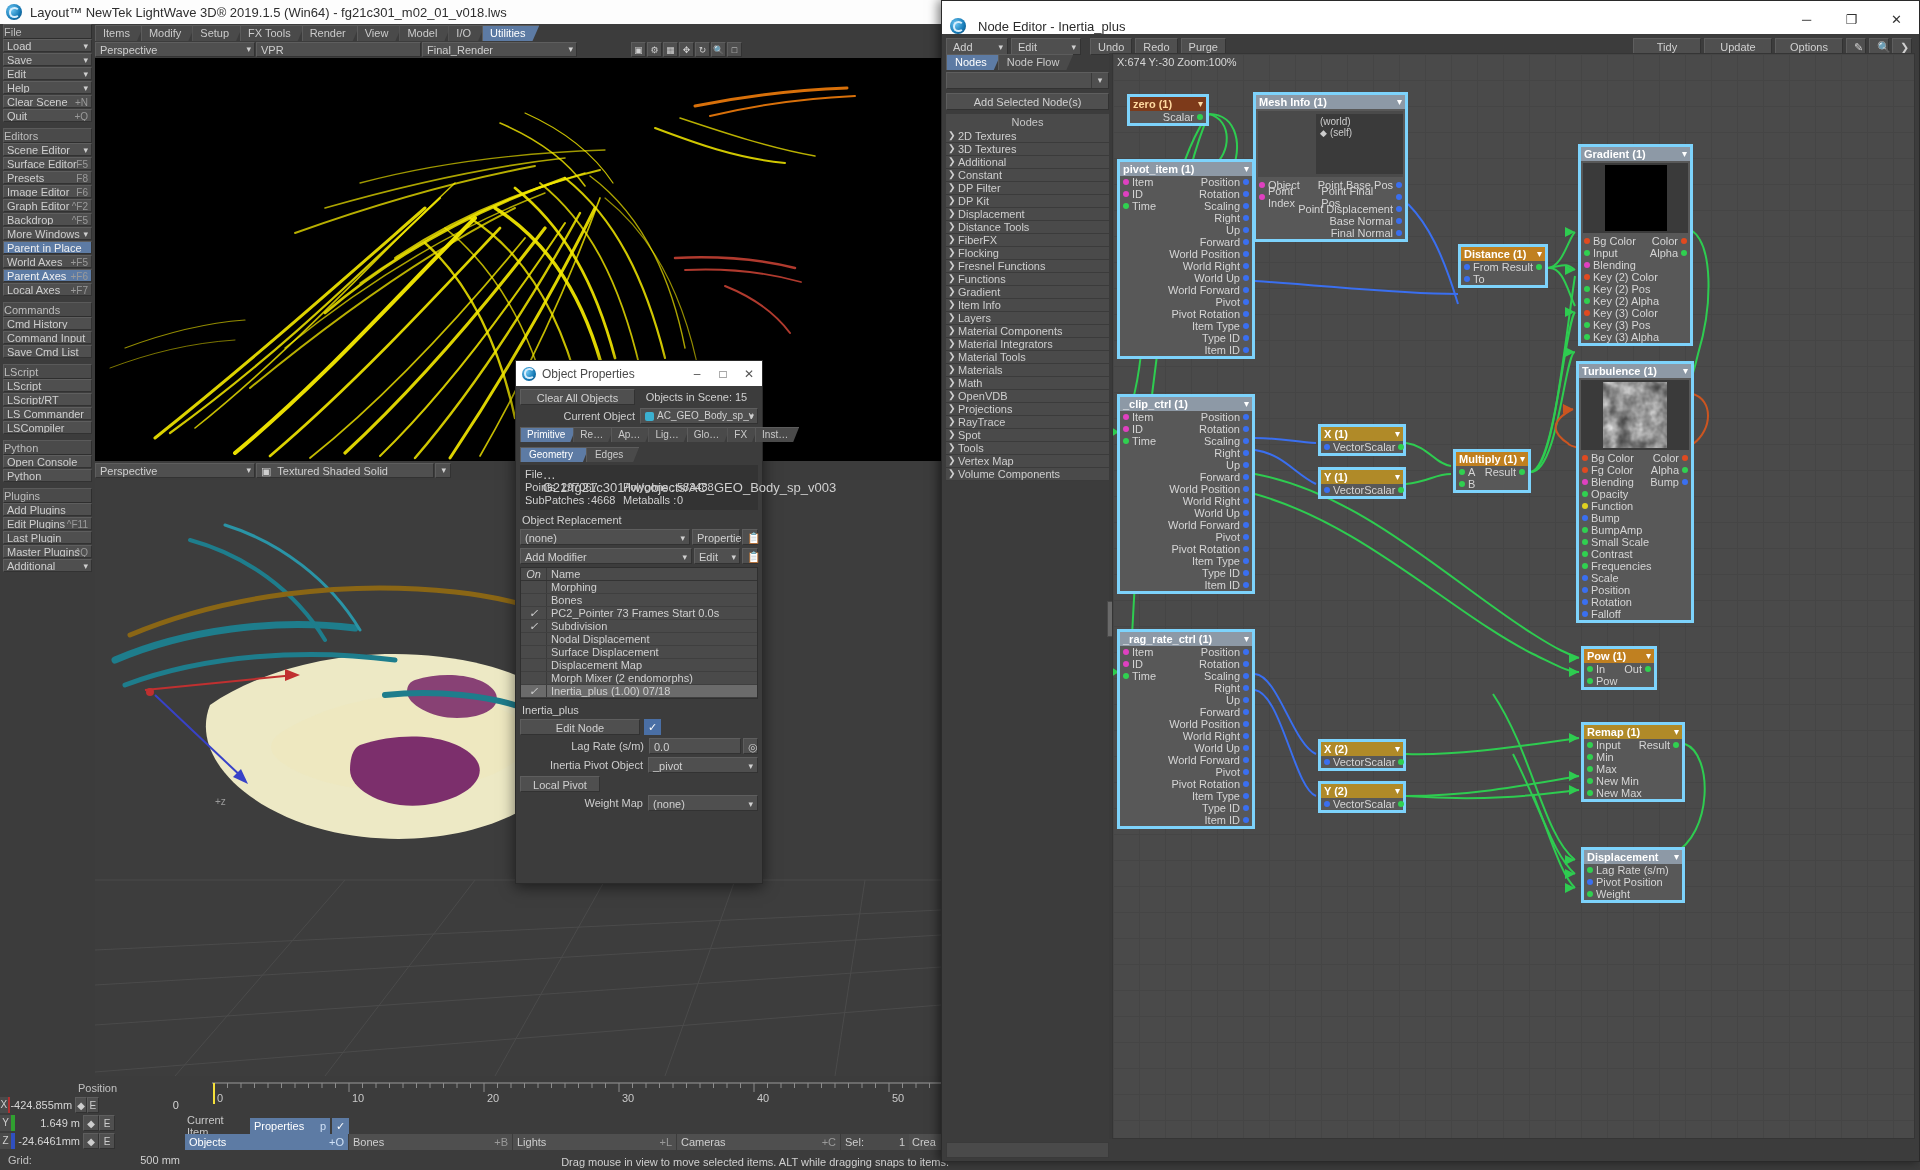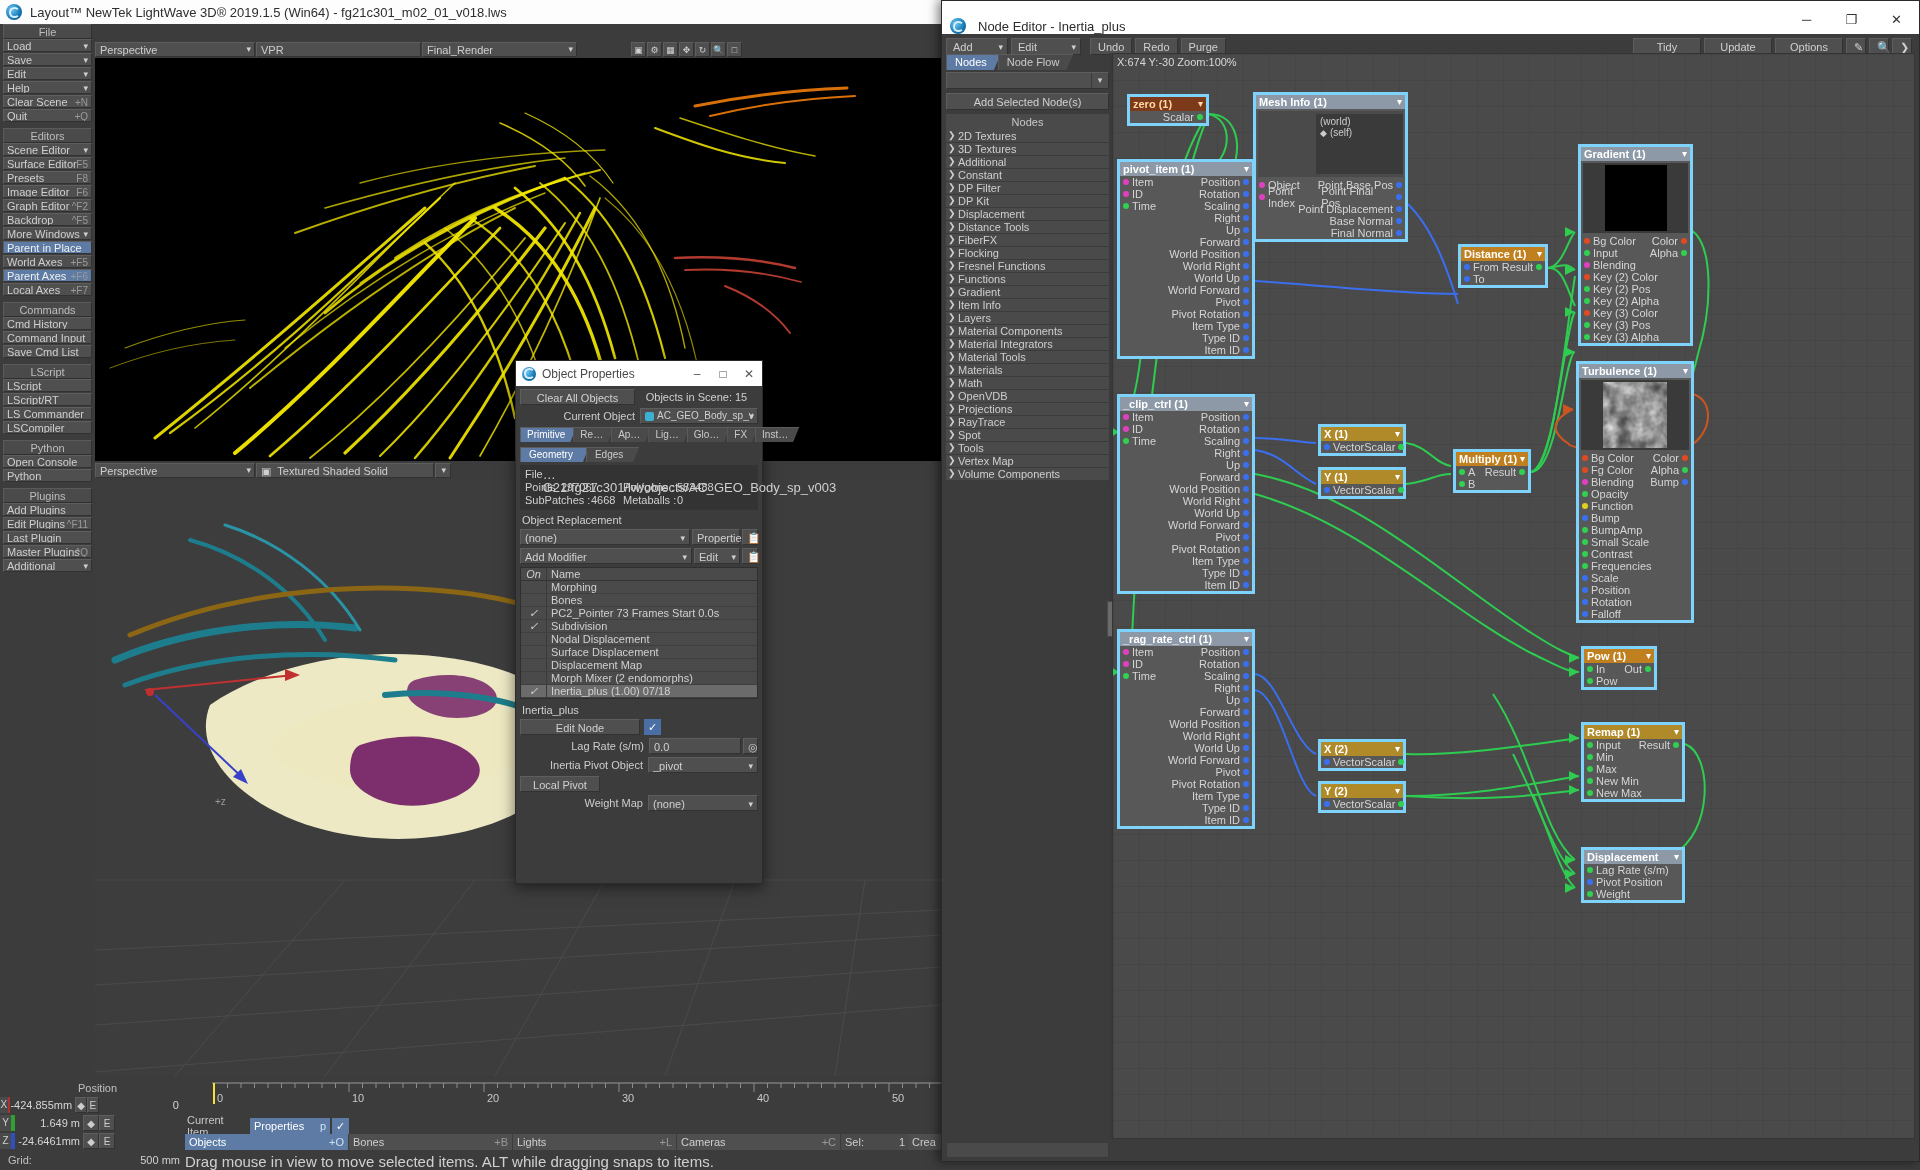--- a/index.html
+++ b/index.html
@@ -34,21 +34,21 @@
   .lw-logo::after{content:"";width:7px;height:7px;border:2px solid #d8eefc;border-radius:50%;border-right-color:transparent;}
   #lw-title-text { white-space: nowrap; color:#2e2e2e;}
 
   
   #lw-left-col {
     position: absolute; left: 0; top: 24px; width: 95px; bottom: 0;
     background: #3c3c3c;
   }
   .grp { margin: 0 3px 6px 3px; }
   .grp-head {
-    background: #4a4a4a; color: #bdbdbd; text-align: center;
+    background: #4a4a4a; color: #bdbdbd; 
     height: 15px; line-height: 15px; font-size: 11px;
     border-top: 1px solid #5a5a5a; border-left: 1px solid #5a5a5a;
     border-right: 1px solid #2e2e2e; border-bottom: 1px solid #2e2e2e;
   }
   .btn {
     position: relative; background: #4f4f4f; height: 13px; line-height: 13px;
     font-size: 11px; color: #cfcfcf; padding-left: 3px;
     border-top: 1px solid #5e5e5e; border-left: 1px solid #5e5e5e;
     border-right: 1px solid #323232; border-bottom: 1px solid #323232;
     margin-bottom: 1px; white-space: nowrap; overflow: hidden;
@@ -106,21 +106,21 @@
   .axbar { width: 4px; height: 16px; }
   .numfield {
     width: 68px; height: 16px; line-height: 16px; text-align: right; padding-right: 3px;
     font-size: 11px; background: #3c3c3c; color: #d6d6d6;
   }
   .minibtn { width: 16px; height: 16px; background: #4f4f4f; font-size: 10px; text-align:center; line-height:16px;
     border-top:1px solid #5e5e5e;border-left:1px solid #5e5e5e;border-right:1px solid #323232;border-bottom:1px solid #323232; }
   .zerofield { width: 122px; height: 16px; line-height: 16px; text-align: right; padding-right: 6px; font-size: 11px;
     background: #3c3c3c; color:#d6d6d6;}
   #timeline { position: absolute; left: 212px; bottom: 65px; width: 729px; height: 23px; background:#3c3c3c; }
-  .statusbar { position:absolute; left:181px; bottom:0; width:756px; height:16px; font-size:15px; color:#d0d0d0; line-height:16px; padding-left:4px;}
+  .statusbar { position:absolute; left:193px; bottom:0; width:756px; height:16px; font-size:11px; color:#d0d0d0; line-height:16px; padding-left:4px;text-align:right;}
 
   
   #ne-window {
     position: absolute; left: 941px; top: 0; width: 979px; height: 1162px;
     background: #3c3c3c; border: 1px solid #2a2a2a;
     box-shadow: -3px 0 10px rgba(0,0,0,.5);
   }
   #ne-title {
     height: 33px; background: #ffffff; display: flex; align-items: flex-end;
     color: #2b2b2b; font-size: 13px; padding-left: 8px;
@@ -280,20 +280,31 @@
             <div class="grp-head">Plugins</div>
             <div class="btn"><span>Add Plugins</span></div>
             <div class="btn"><span>Edit Plugins</span><span class="sc">^F11</span></div>
             <div class="btn"><span>Last Plugin</span></div>
             <div class="btn"><span>Master Plugins</span><span class="sc">^Q</span></div>
             <div class="btn"><span>Additional</span><span class="cv chev"></span></div>
           </div>
         </div>
     </div>
 
+    <div id="lw-tabs">
+        <div class="lwtab">Items</div>
+        <div class="lwtab">Modify</div>
+        <div class="lwtab">Setup</div>
+        <div class="lwtab">FX Tools</div>
+        <div class="lwtab">Render</div>
+        <div class="lwtab">View</div>
+        <div class="lwtab">Model</div>
+        <div class="lwtab">I/O</div>
+        <div class="lwtab active">Utilities</div>
+      </div>
 
     <div id="vp-top">
       <div class="vp-dd" style="width:160px">
         <span>Perspective</span>
         <span class="cv chev"></span>
       </div>
       <div class="vp-dd" style="width:165px">
         <span>VPR</span>
       </div>
       <div class="vp-dd" style="width:155px">

